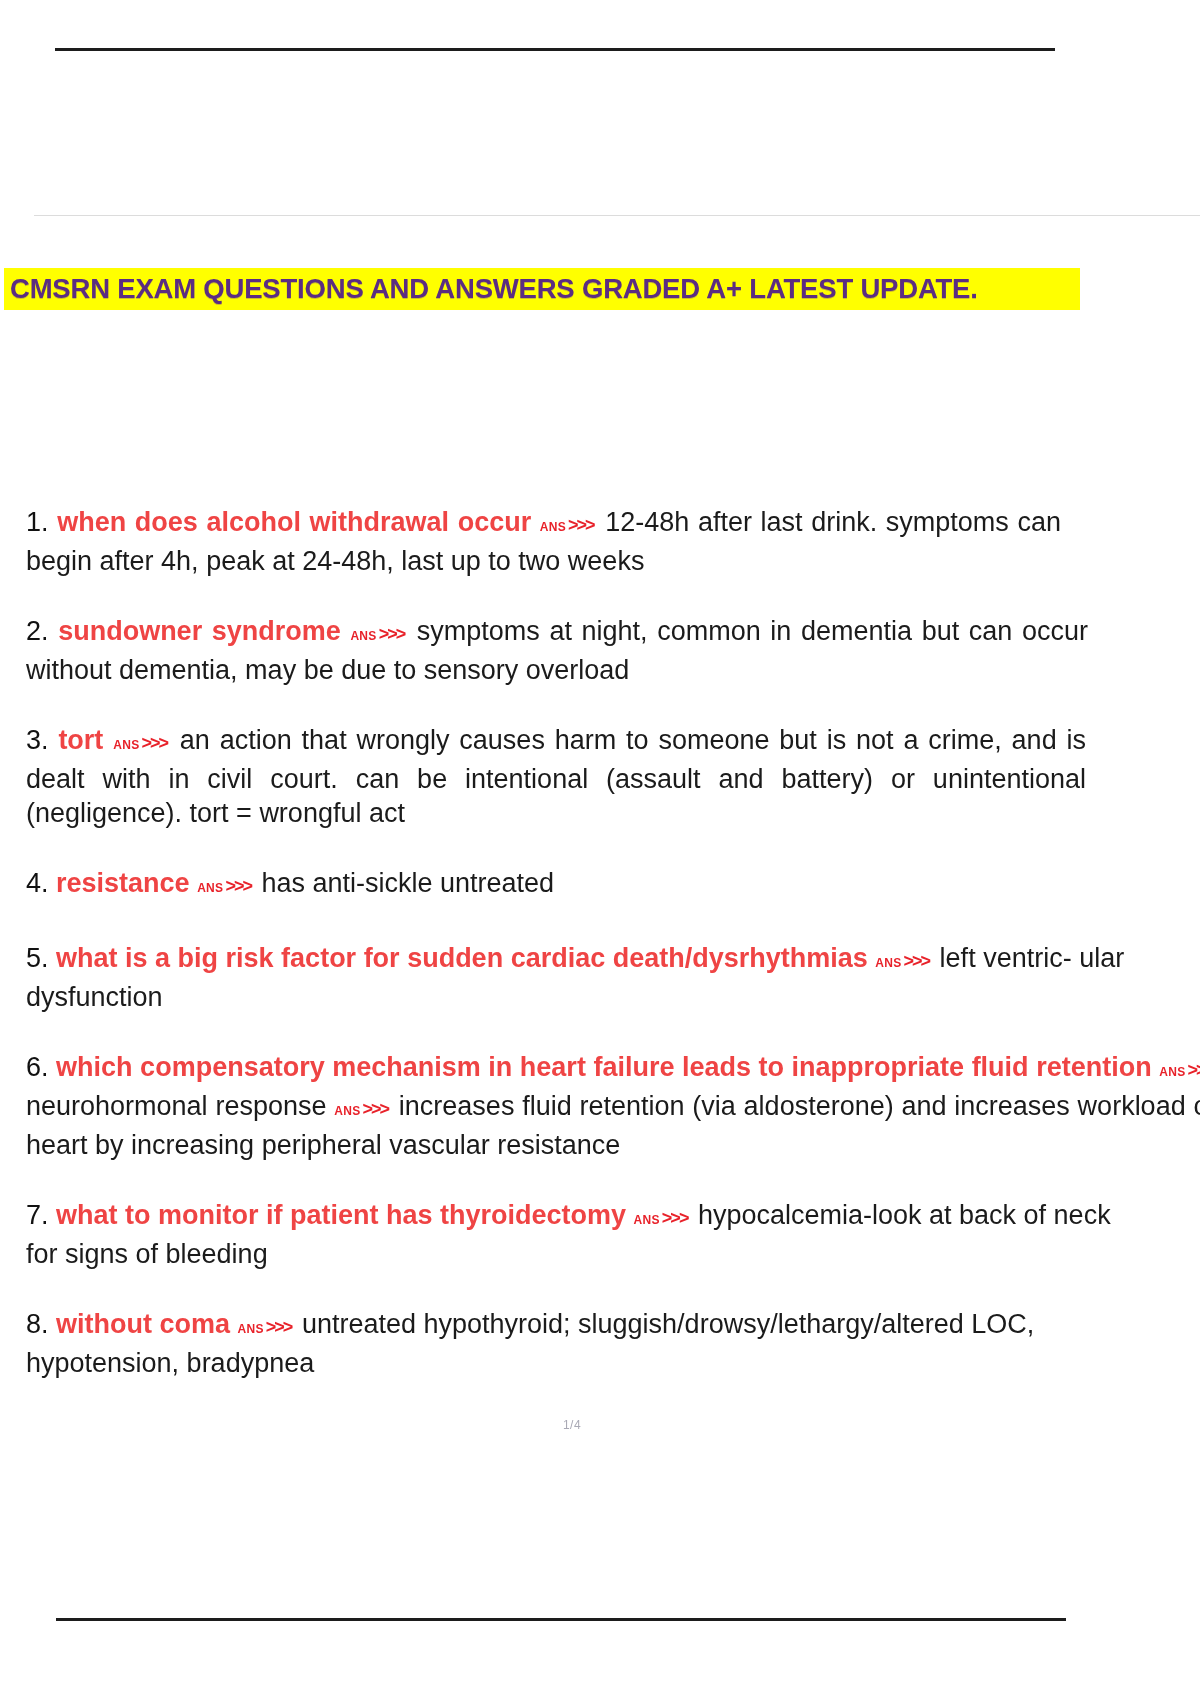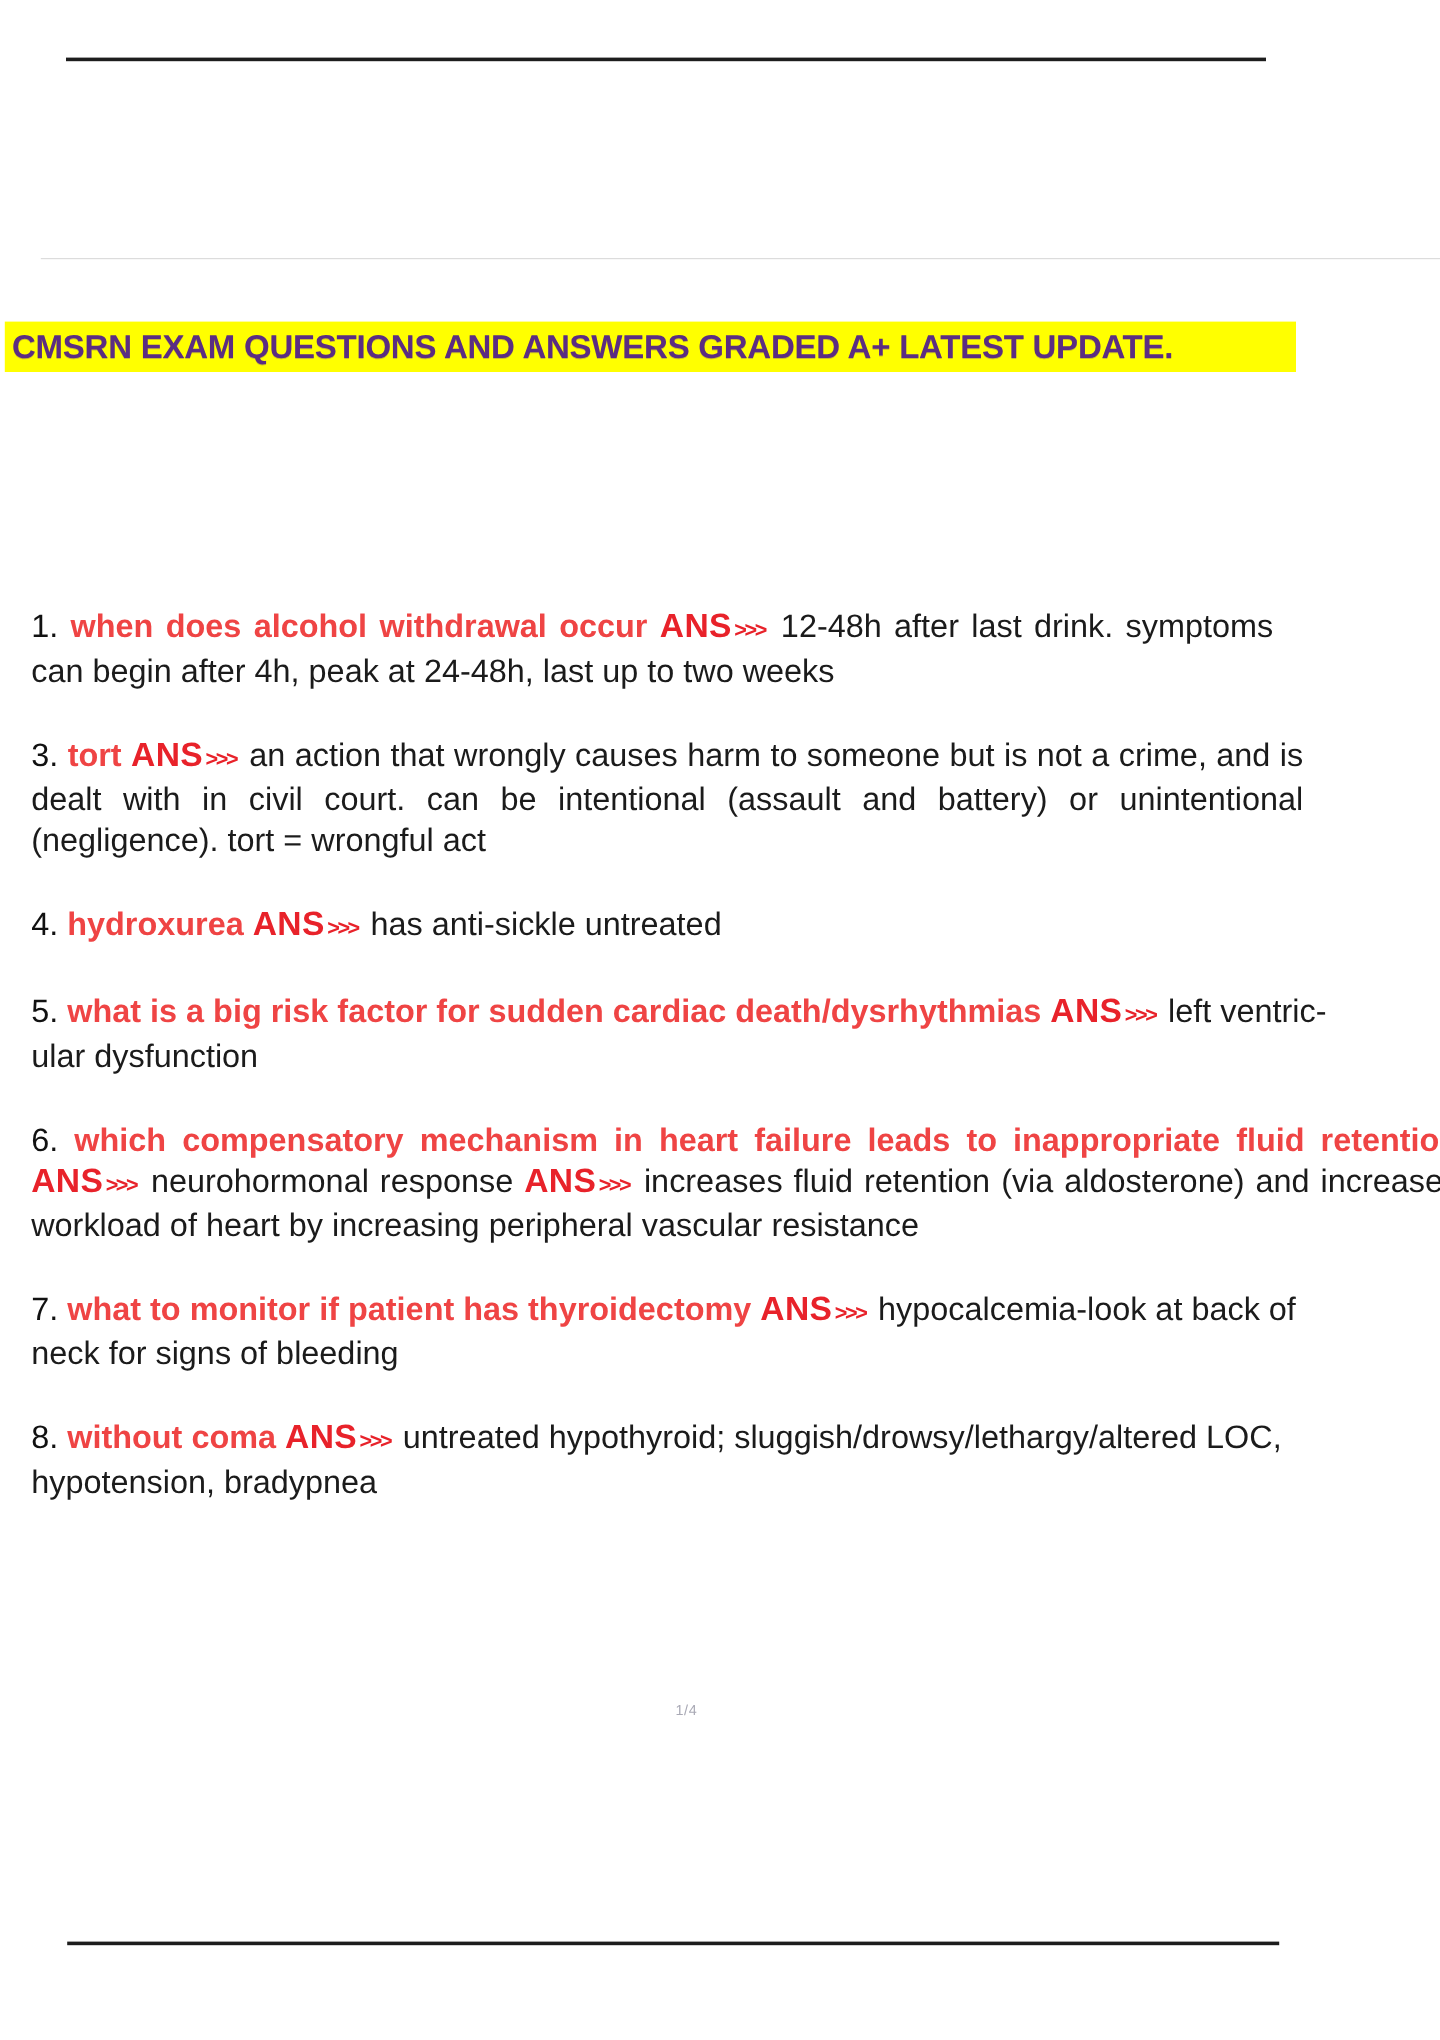--- a/index.html
+++ b/index.html
@@ -103,21 +103,21 @@
   .qa-num {
     font-weight: normal;
     color: #111111;
   }
   .qa-q {
     font-weight: bold;
     color: #ef4444;
   }
   .ans-tag {
     font-weight: bold;
-    font-size: 28px;
+    font-size: 12px;
     color: #e8222a;
     letter-spacing: 0.3px;
   }
   .ans-arrow {
     font-weight: bold;
     font-size: 18px;
     color: #e8222a;
     letter-spacing: -2px;
     padding: 0 3px 0 2px;
   }
@@ -163,31 +163,37 @@
 
   <div class="qa-body">
 
     <p class="qa-item" id="item-1">
       <span class="qa-num">1.</span>
       <span class="qa-q">when does alcohol withdrawal occur</span>
       <span class="ans-tag">ANS</span><span class="ans-arrow">&gt;&gt;&gt;</span>
       <span class="qa-a">12-48h after last drink. symptoms can begin after 4h, peak at 24-48h, last up to two weeks</span>
     </p>
 
+    <p class="qa-item" id="item-2">
+      <span class="qa-num">2.</span>
+      <span class="qa-q">sundowner syndrome</span>
+      <span class="ans-tag">ANS</span><span class="ans-arrow">&gt;&gt;&gt;</span>
+      <span class="qa-a">symptoms at night, common in dementia but can occur without dementia, may be due to sensory overload</span>
+    </p>
 
     <p class="qa-item" id="item-3">
       <span class="qa-num">3.</span>
       <span class="qa-q">tort</span>
       <span class="ans-tag">ANS</span><span class="ans-arrow">&gt;&gt;&gt;</span>
       <span class="qa-a">an action that wrongly causes harm to someone but is not a crime, and is dealt with in civil court. can be intentional (assault and battery) or unintentional (negligence). tort = wrongful act</span>
     </p>
 
     <p class="qa-item no-justify" id="item-4">
       <span class="qa-num">4.</span>
-      <span class="qa-q">hydroxurea</span>
+      <span class="qa-q">resistance</span>
       <span class="ans-tag">ANS</span><span class="ans-arrow">&gt;&gt;&gt;</span>
       <span class="qa-a">has anti-sickle untreated</span>
     </p>
 
     <p class="qa-item no-justify" id="item-5">
       <span class="qa-num">5.</span>
       <span class="qa-q">what is a big risk factor for sudden cardiac death/dysrhythmias</span>
       <span class="ans-tag">ANS</span><span class="ans-arrow">&gt;&gt;&gt;</span>
       <span class="qa-a">left ventric- ular dysfunction</span>
     </p>

